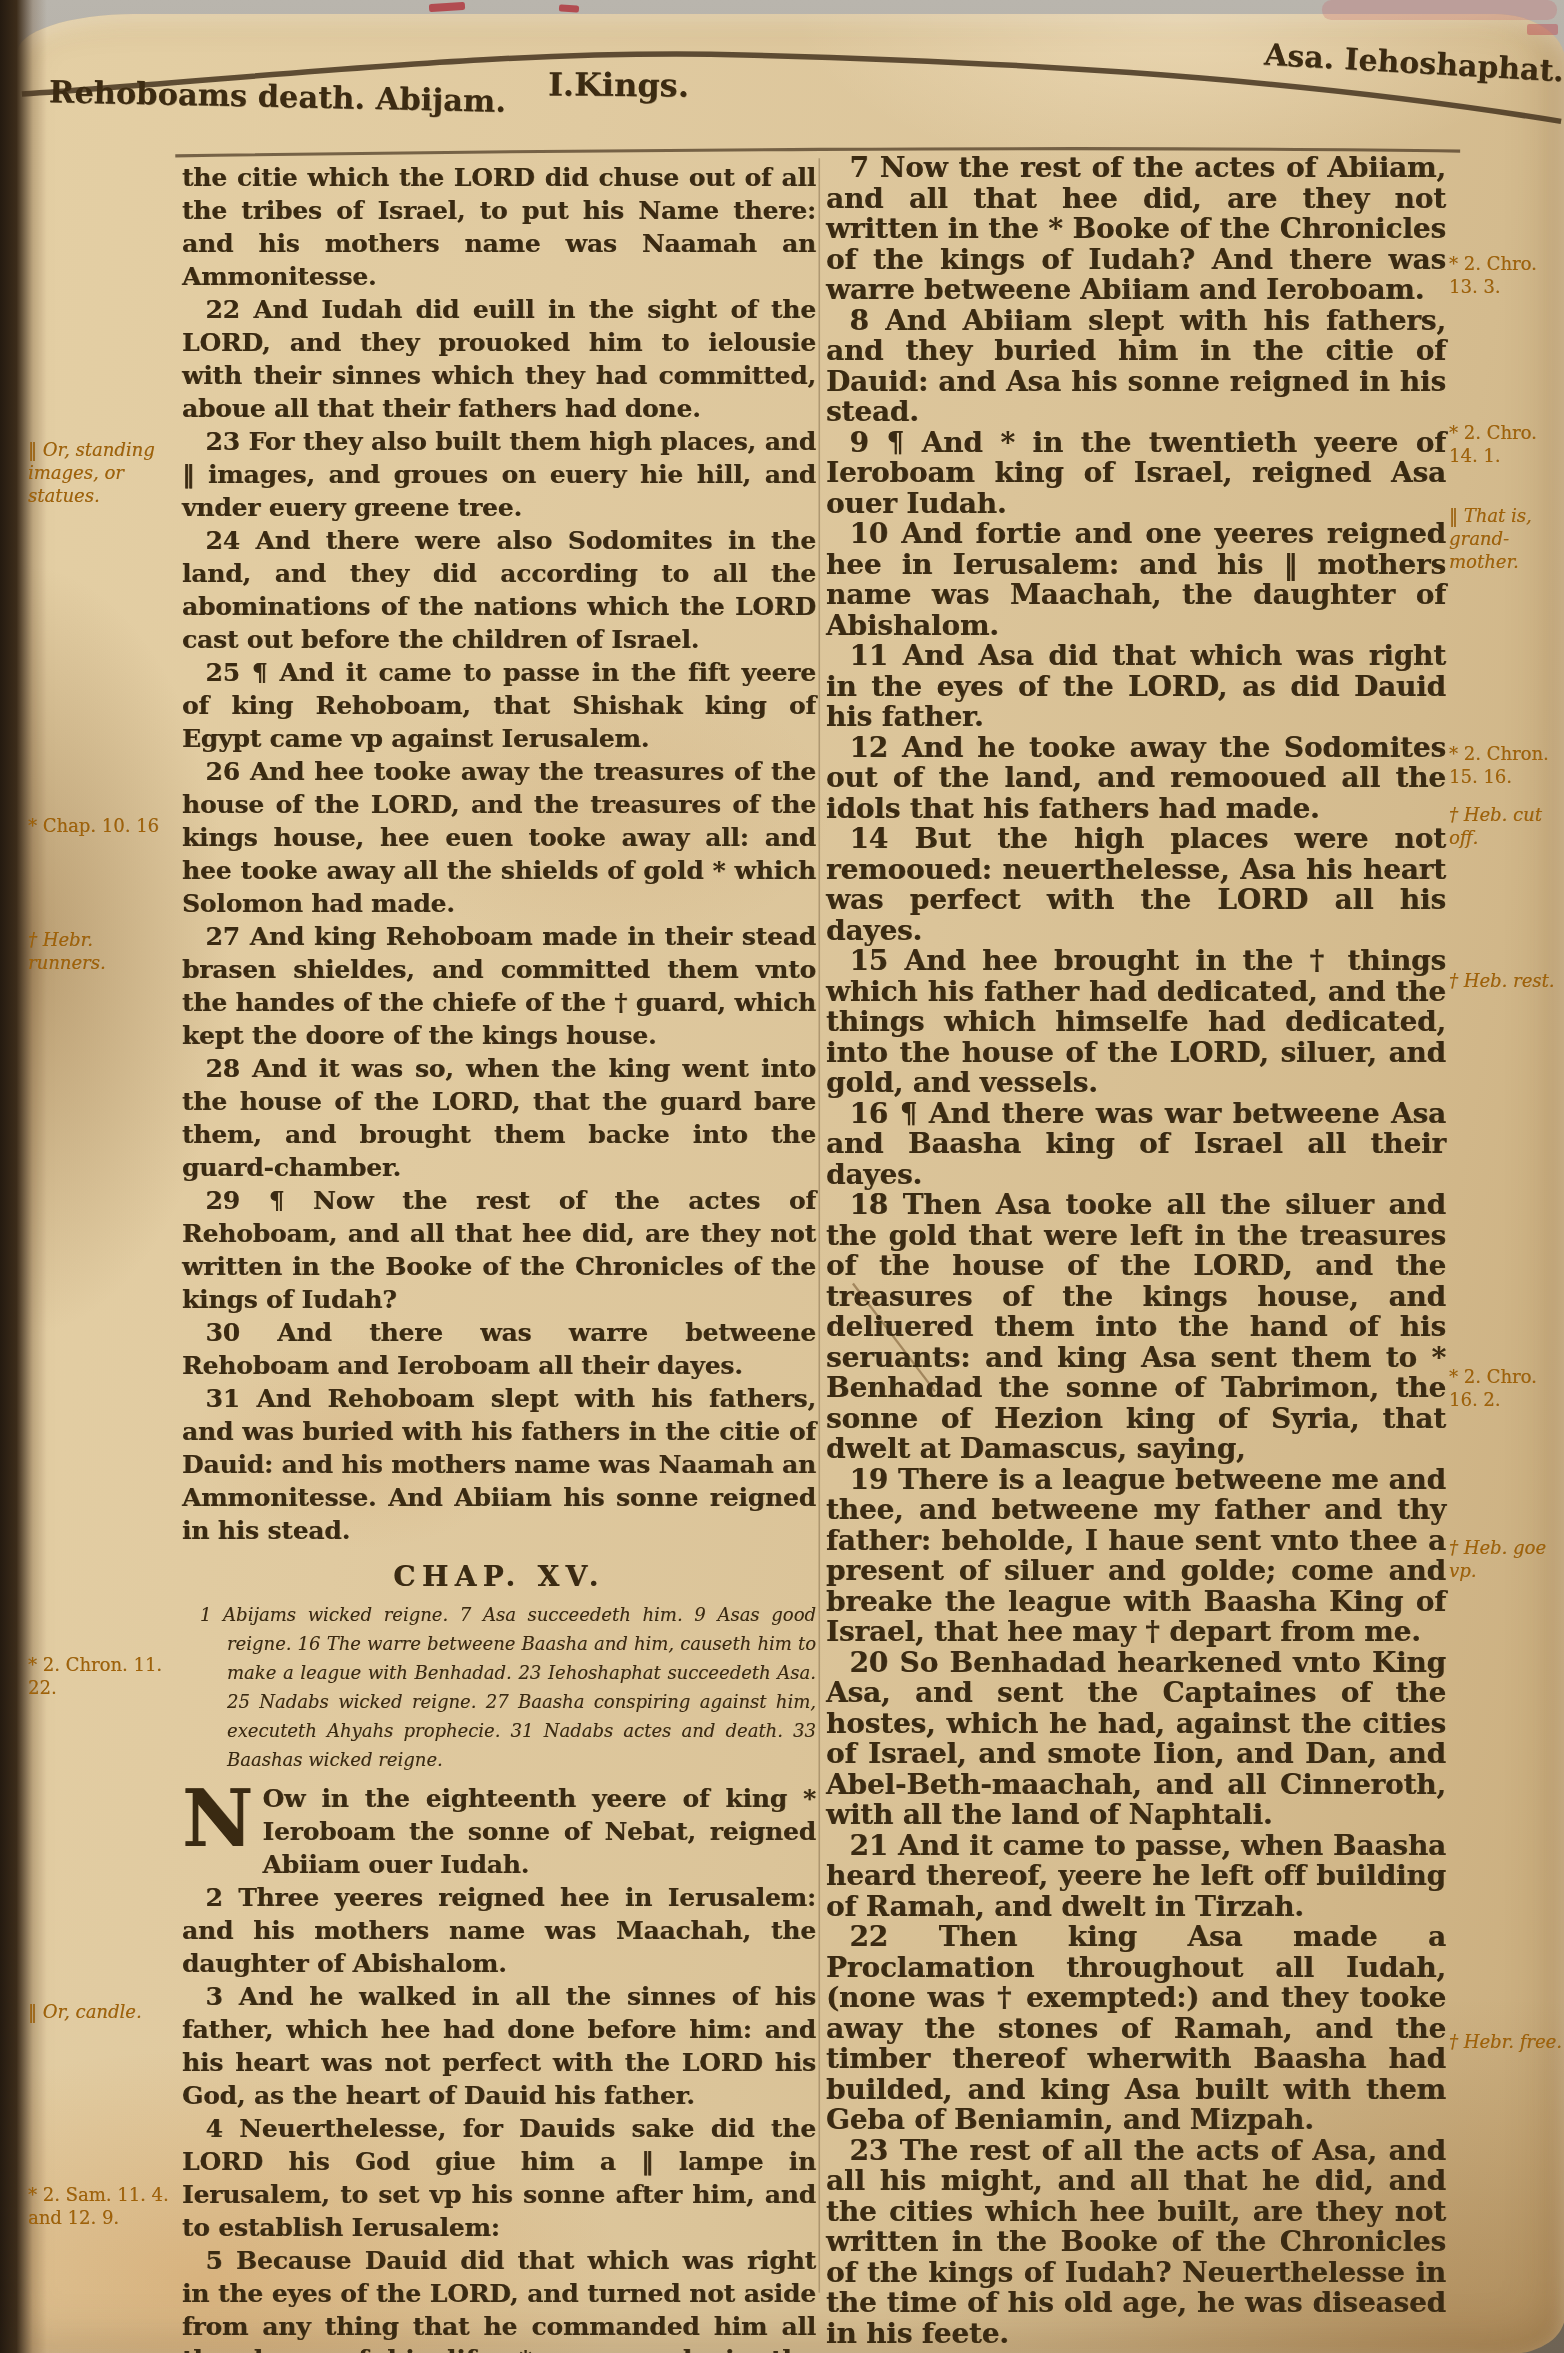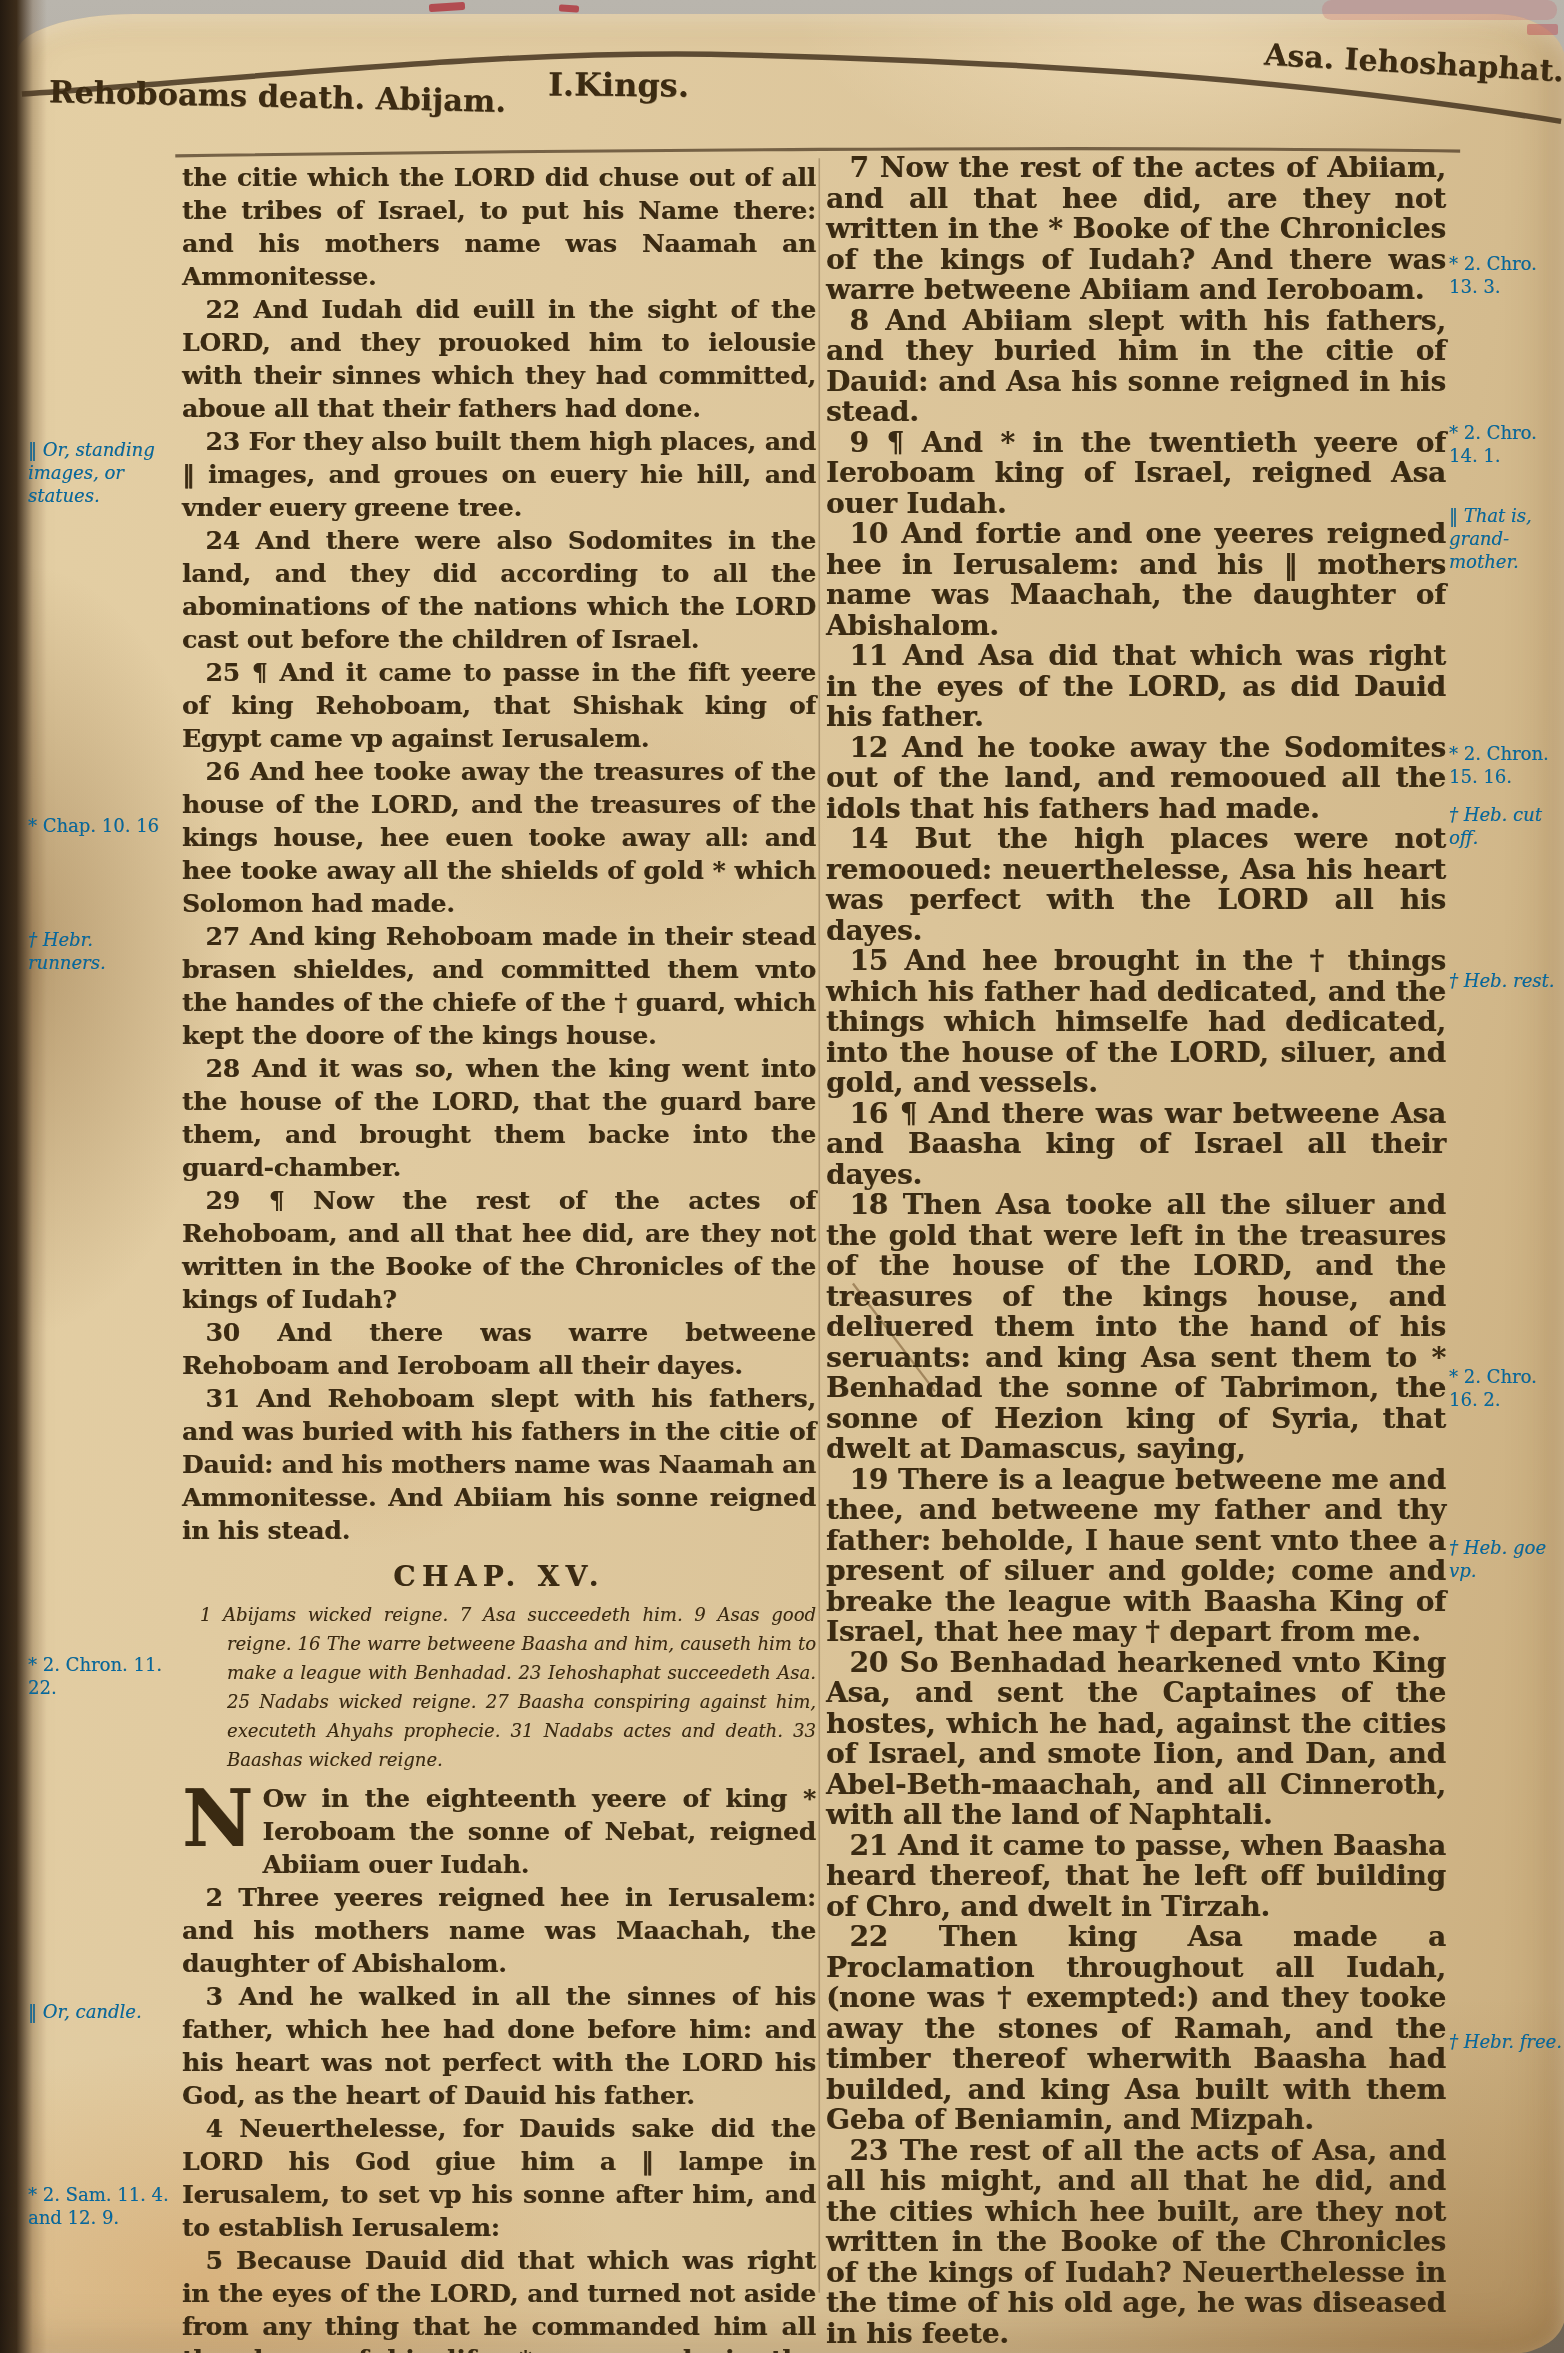--- a/index.html
+++ b/index.html
@@ -50,21 +50,21 @@
   .v.noindent{text-indent:0;}
   .vn{font-weight:bold;}
   .chap-head{margin:12.5px 0 7.8px 0;text-align:center;font-weight:bold;
     font-size:28px;letter-spacing:6.3px;text-indent:0;}
   .summary{font-weight:normal;font-style:italic;font-size:18px;line-height:29px;
     padding-left:45px;text-indent:-27px;text-align:justify;letter-spacing:0;
     text-shadow:0.3px 0.3px 0.4px rgba(70,50,25,0.4);margin:0 0 7.8px 0;}
   .dropcap{float:left;font-size:78px;line-height:63px;padding:4.7px 9.4px 0 0;font-weight:bold;}
   .catchword{margin-top:7.8px;text-align:right;padding-right:117px;text-indent:0;}
 
-  .note{position:absolute;color:#0369a1;font-size:18px;line-height:23px;font-weight:normal;
+  .note{position:absolute;color:#a16207;font-size:18px;line-height:23px;font-weight:normal;
     text-shadow:0.3px 0.3px 0.3px rgba(74,53,25,0.4);}
   .note.it{font-style:italic;}
   .nl{left:28px;width:145px;}
   .nr{left:1449px;width:114px;overflow:hidden;white-space:normal;}
   #nl1{top:438px;}  #nl2{top:814px;} #nl3{top:928px;}
   #nl4{top:1653px;} #nl5{top:2000px;} #nl6{top:2183px;}
   #nr1{top:252px;}  #nr2{top:421px;}  #nr3{top:504px;}
   #nr4{top:742px;}  #nr5{top:803px;} #nr6{top:969px;}
   #nr7{top:1365px;} #nr8{top:1536px;} #nr9{top:2030px;}
 </style>
@@ -117,21 +117,21 @@
   <p class="v"><span class="vn">9</span> <span>¶ And * in the twentieth yeere of Ieroboam king of Israel, reigned Asa ouer Iudah.</span></p>
   <p class="v"><span class="vn">10</span> <span>And fortie and one yeeres reigned hee in Ierusalem: and his ‖ mothers name was Maachah, the daughter of Abishalom.</span></p>
   <p class="v"><span class="vn">11</span> <span>And Asa did that which was right in the eyes of the LORD, as did Dauid his father.</span></p>
   <p class="v"><span class="vn">12</span> <span>And he tooke away the Sodomites out of the land, and remooued all the idols that his fathers had made.</span></p>
   <p class="v"><span class="vn">14</span> <span>But the high places were not remooued: neuerthelesse, Asa his heart was perfect with the LORD all his dayes.</span></p>
   <p class="v"><span class="vn">15</span> <span>And hee brought in the † things which his father had dedicated, and the things which himselfe had dedicated, into the house of the LORD, siluer, and gold, and vessels.</span></p>
   <p class="v"><span class="vn">16</span> <span>¶ And there was war betweene Asa and Baasha king of Israel all their dayes.</span></p>
   <p class="v"><span class="vn">18</span> <span>Then Asa tooke all the siluer and the gold that were left in the treasures of the house of the LORD, and the treasures of the kings house, and deliuered them into the hand of his seruants: and king Asa sent them to * Benhadad the sonne of Tabrimon, the sonne of Hezion king of Syria, that dwelt at Damascus, saying,</span></p>
   <p class="v"><span class="vn">19</span> <span>There is a league betweene me and thee, and betweene my father and thy father: beholde, I haue sent vnto thee a present of siluer and golde; come and breake the league with Baasha King of Israel, that hee may † depart from me.</span></p>
   <p class="v"><span class="vn">20</span> <span>So Benhadad hearkened vnto King Asa, and sent the Captaines of the hostes, which he had, against the cities of Israel, and smote Iion, and Dan, and Abel-Beth-maachah, and all Cinneroth, with all the land of Naphtali.</span></p>
-  <p class="v"><span class="vn">21</span> <span>And it came to passe, when Baasha heard thereof, that he left off building of Chro, and dwelt in Tirzah.</span></p>
+  <p class="v"><span class="vn">21</span> <span>And it came to passe, when Baasha heard thereof, yeere he left off building of Ramah, and dwelt in Tirzah.</span></p>
   <p class="v"><span class="vn">22</span> <span>Then king Asa made a Proclamation throughout all Iudah, (none was † exempted:) and they tooke away the stones of Ramah, and the timber thereof wherwith Baasha had builded, and king Asa built with them Geba of Beniamin, and Mizpah.</span></p>
   <p class="v"><span class="vn">23</span> <span>The rest of all the acts of Asa, and all his might, and all that he did, and the cities which hee built, are they not written in the Booke of the Chronicles of the kings of Iudah? Neuerthelesse in the time of his old age, he was diseased in his feete.</span></p>
   <p class="v catchword">24 And</p>
 </div>
 
 <div class="note nl it" id="nl1">‖ Or, standing images, or statues.</div>
 <div class="note nl" id="nl2">* Chap. 10. 16</div>
 <div class="note nl it" id="nl3">† Hebr. runners.</div>
 <div class="note nl" id="nl4">* 2. Chron. 11. 22.</div>
 <div class="note nl it" id="nl5">‖ Or, candle.</div>

